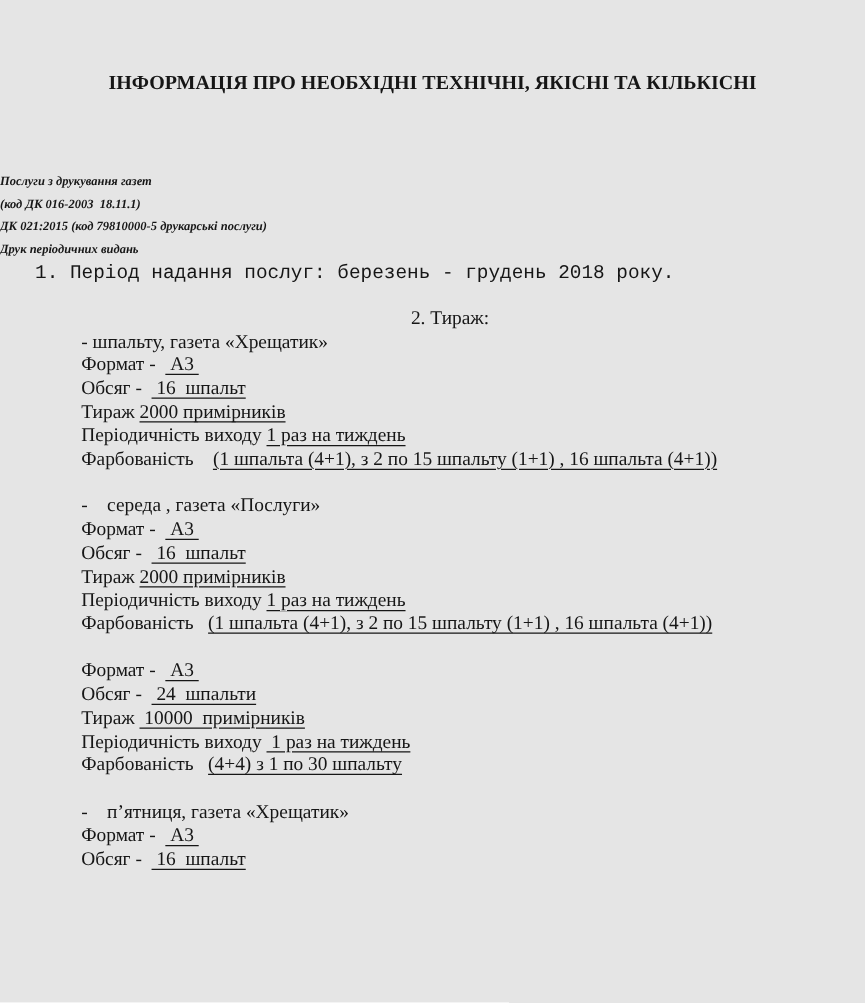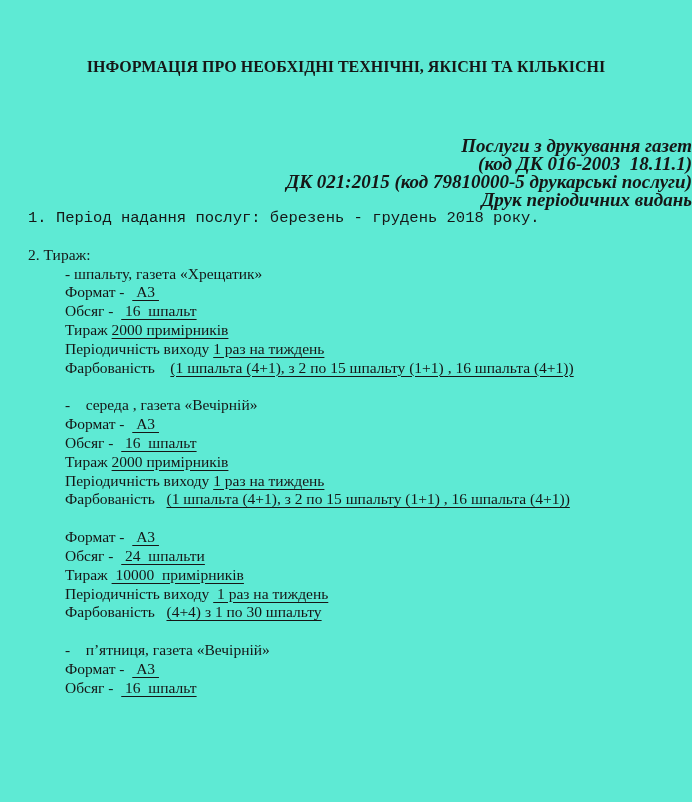--- a/index.html
+++ b/index.html
@@ -3,44 +3,44 @@
 <meta charset="utf-8">
 <style>
   html, body { margin: 0; padding: 0; background: #ffffff; }
   .page {
     position: relative;
     width: 692px;
     height: 802px;
     box-sizing: border-box;
     padding-top: 22px;
     overflow: hidden;
-    background: #5eead4;
+    background: #e5e5e5;
     color: #161616;
     font-family: "Liberation Serif", "DejaVu Serif", serif;
     font-size: 15.5px;
     line-height: 18.8px;
   }
   .title {
     text-align: center;
     font-weight: bold;
     font-size: 16px;
     line-height: 18px;
     white-space: pre-wrap;
   }
   .subject {
     margin-top: 25px;
-    text-align: right;
+    text-align: left;
     font-weight: bold;
     font-style: italic;
-    font-size: 19px;
+    font-size: 10px;
     line-height: 18px;
   }
   .subject .line { white-space: pre-wrap; }
   .p-period  { margin-left: 28px; white-space: pre-wrap; font-family: Liberation Mono, monospace; }
-  .p-tirazh  { margin-top: 18px; margin-left: 28px; white-space: pre-wrap; }
+  .p-tirazh  { margin-top: 18px; margin-left: 28px; white-space: pre-wrap; text-align: center; }
   .edition   { margin-left: 65px; }
   .edition + .edition { margin-top: 19px; }
   .edition .line { white-space: pre-wrap; }
   .u {
     text-decoration: underline;
     text-decoration-thickness: 1px;
     text-underline-offset: 3px;
   }
 </style>
 </head>
@@ -66,36 +66,36 @@
   <div class="edition">
     <div class="line">- шпальту, газета «Хрещатик»</div>
     <div class="line"><span>Формат -  </span><span class="u"> А3 </span></div>
     <div class="line"><span>Обсяг -  </span><span class="u"> 16  шпальт</span></div>
     <div class="line"><span>Тираж </span><span class="u">2000 примірників</span></div>
     <div class="line"><span>Періодичність виходу </span><span class="u">1 раз на тиждень</span></div>
     <div class="line"><span>Фарбованість    </span><span class="u">(1 шпальта (4+1), з 2 по 15 шпальту (1+1) , 16 шпальта (4+1))</span></div>
   </div>
 
   <div class="edition">
-    <div class="line">-    середа , газета «Вечірній»</div>
+    <div class="line">-    середа , газета «Послуги»</div>
     <div class="line"><span>Формат -  </span><span class="u"> А3 </span></div>
     <div class="line"><span>Обсяг -  </span><span class="u"> 16  шпальт</span></div>
     <div class="line"><span>Тираж </span><span class="u">2000 примірників</span></div>
     <div class="line"><span>Періодичність виходу </span><span class="u">1 раз на тиждень</span></div>
     <div class="line"><span>Фарбованість   </span><span class="u">(1 шпальта (4+1), з 2 по 15 шпальту (1+1) , 16 шпальта (4+1))</span></div>
   </div>
 
   <div class="edition">
     <div class="line"><span>Формат -  </span><span class="u"> А3 </span></div>
     <div class="line"><span>Обсяг -  </span><span class="u"> 24  шпальти</span></div>
     <div class="line"><span>Тираж </span><span class="u"> 10000  примірників</span></div>
     <div class="line"><span>Періодичність виходу </span><span class="u"> 1 раз на тиждень</span></div>
     <div class="line"><span>Фарбованість   </span><span class="u">(4+4) з 1 по 30 шпальту</span></div>
   </div>
 
   <div class="edition">
-    <div class="line">-    п’ятниця, газета «Вечірній»</div>
+    <div class="line">-    п’ятниця, газета «Хрещатик»</div>
     <div class="line"><span>Формат -  </span><span class="u"> А3 </span></div>
     <div class="line"><span>Обсяг -  </span><span class="u"> 16  шпальт</span></div>
 
   </div>
 
 </div>
 
 </body></html>

